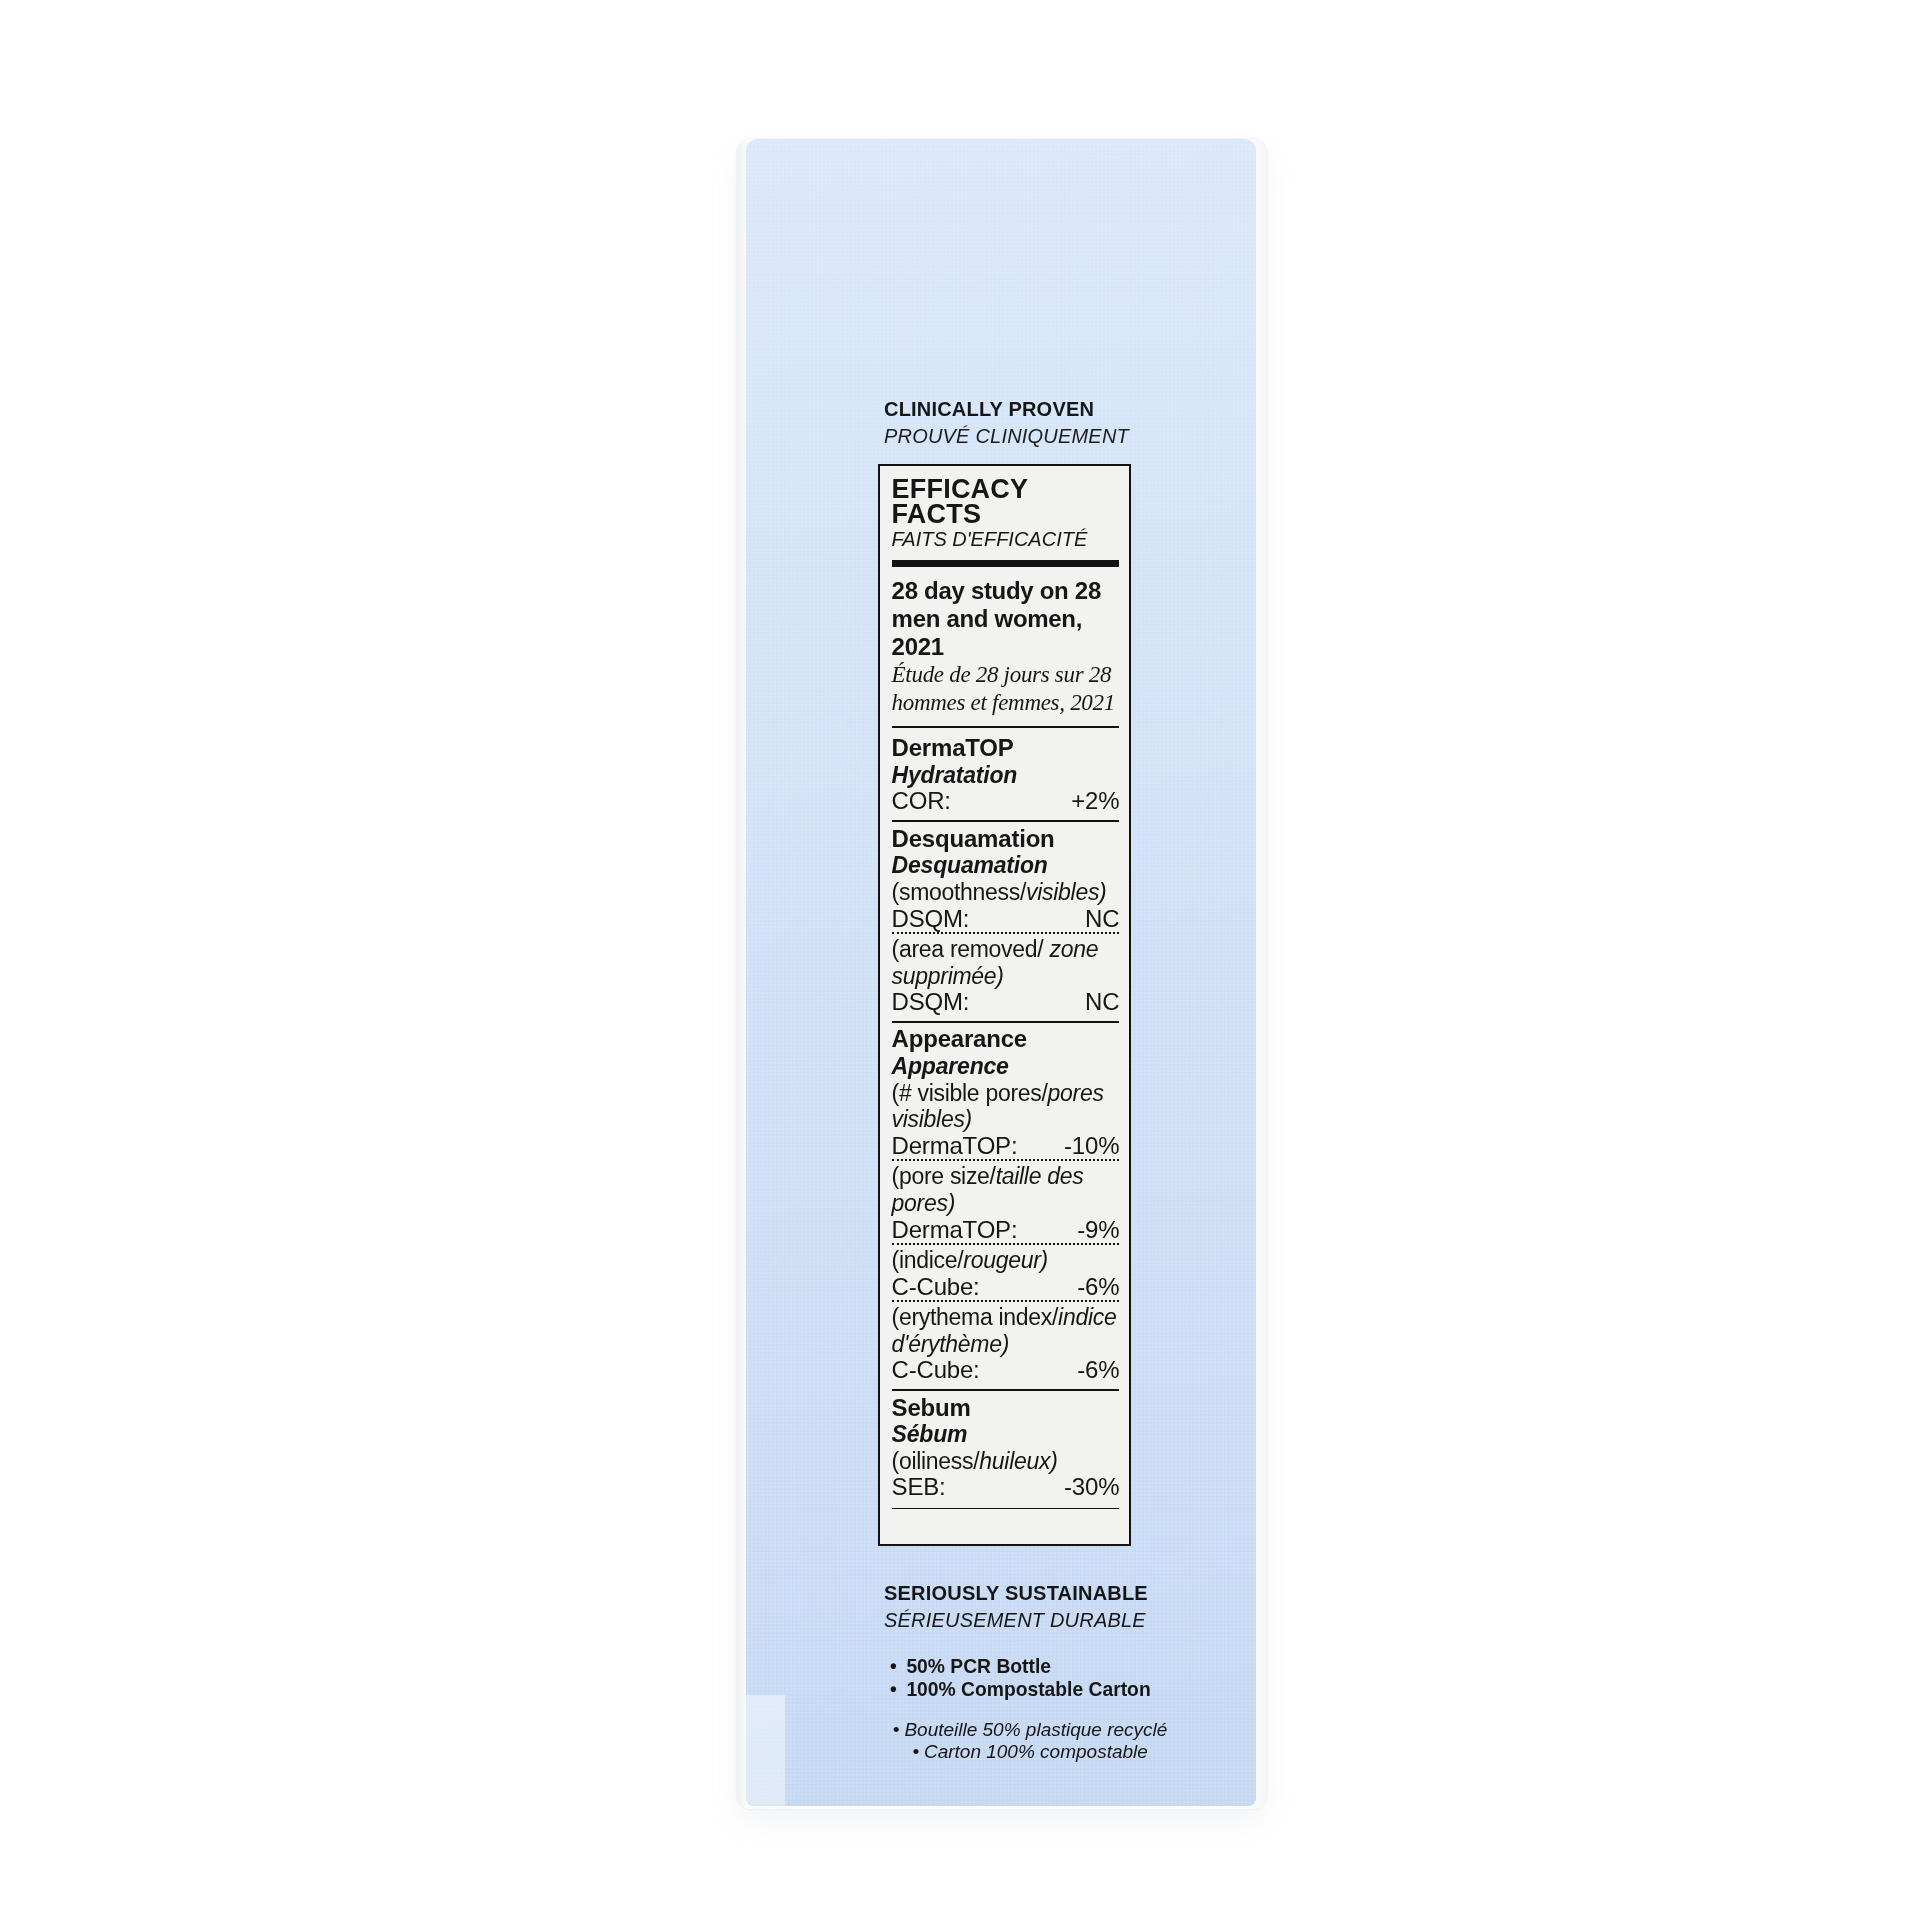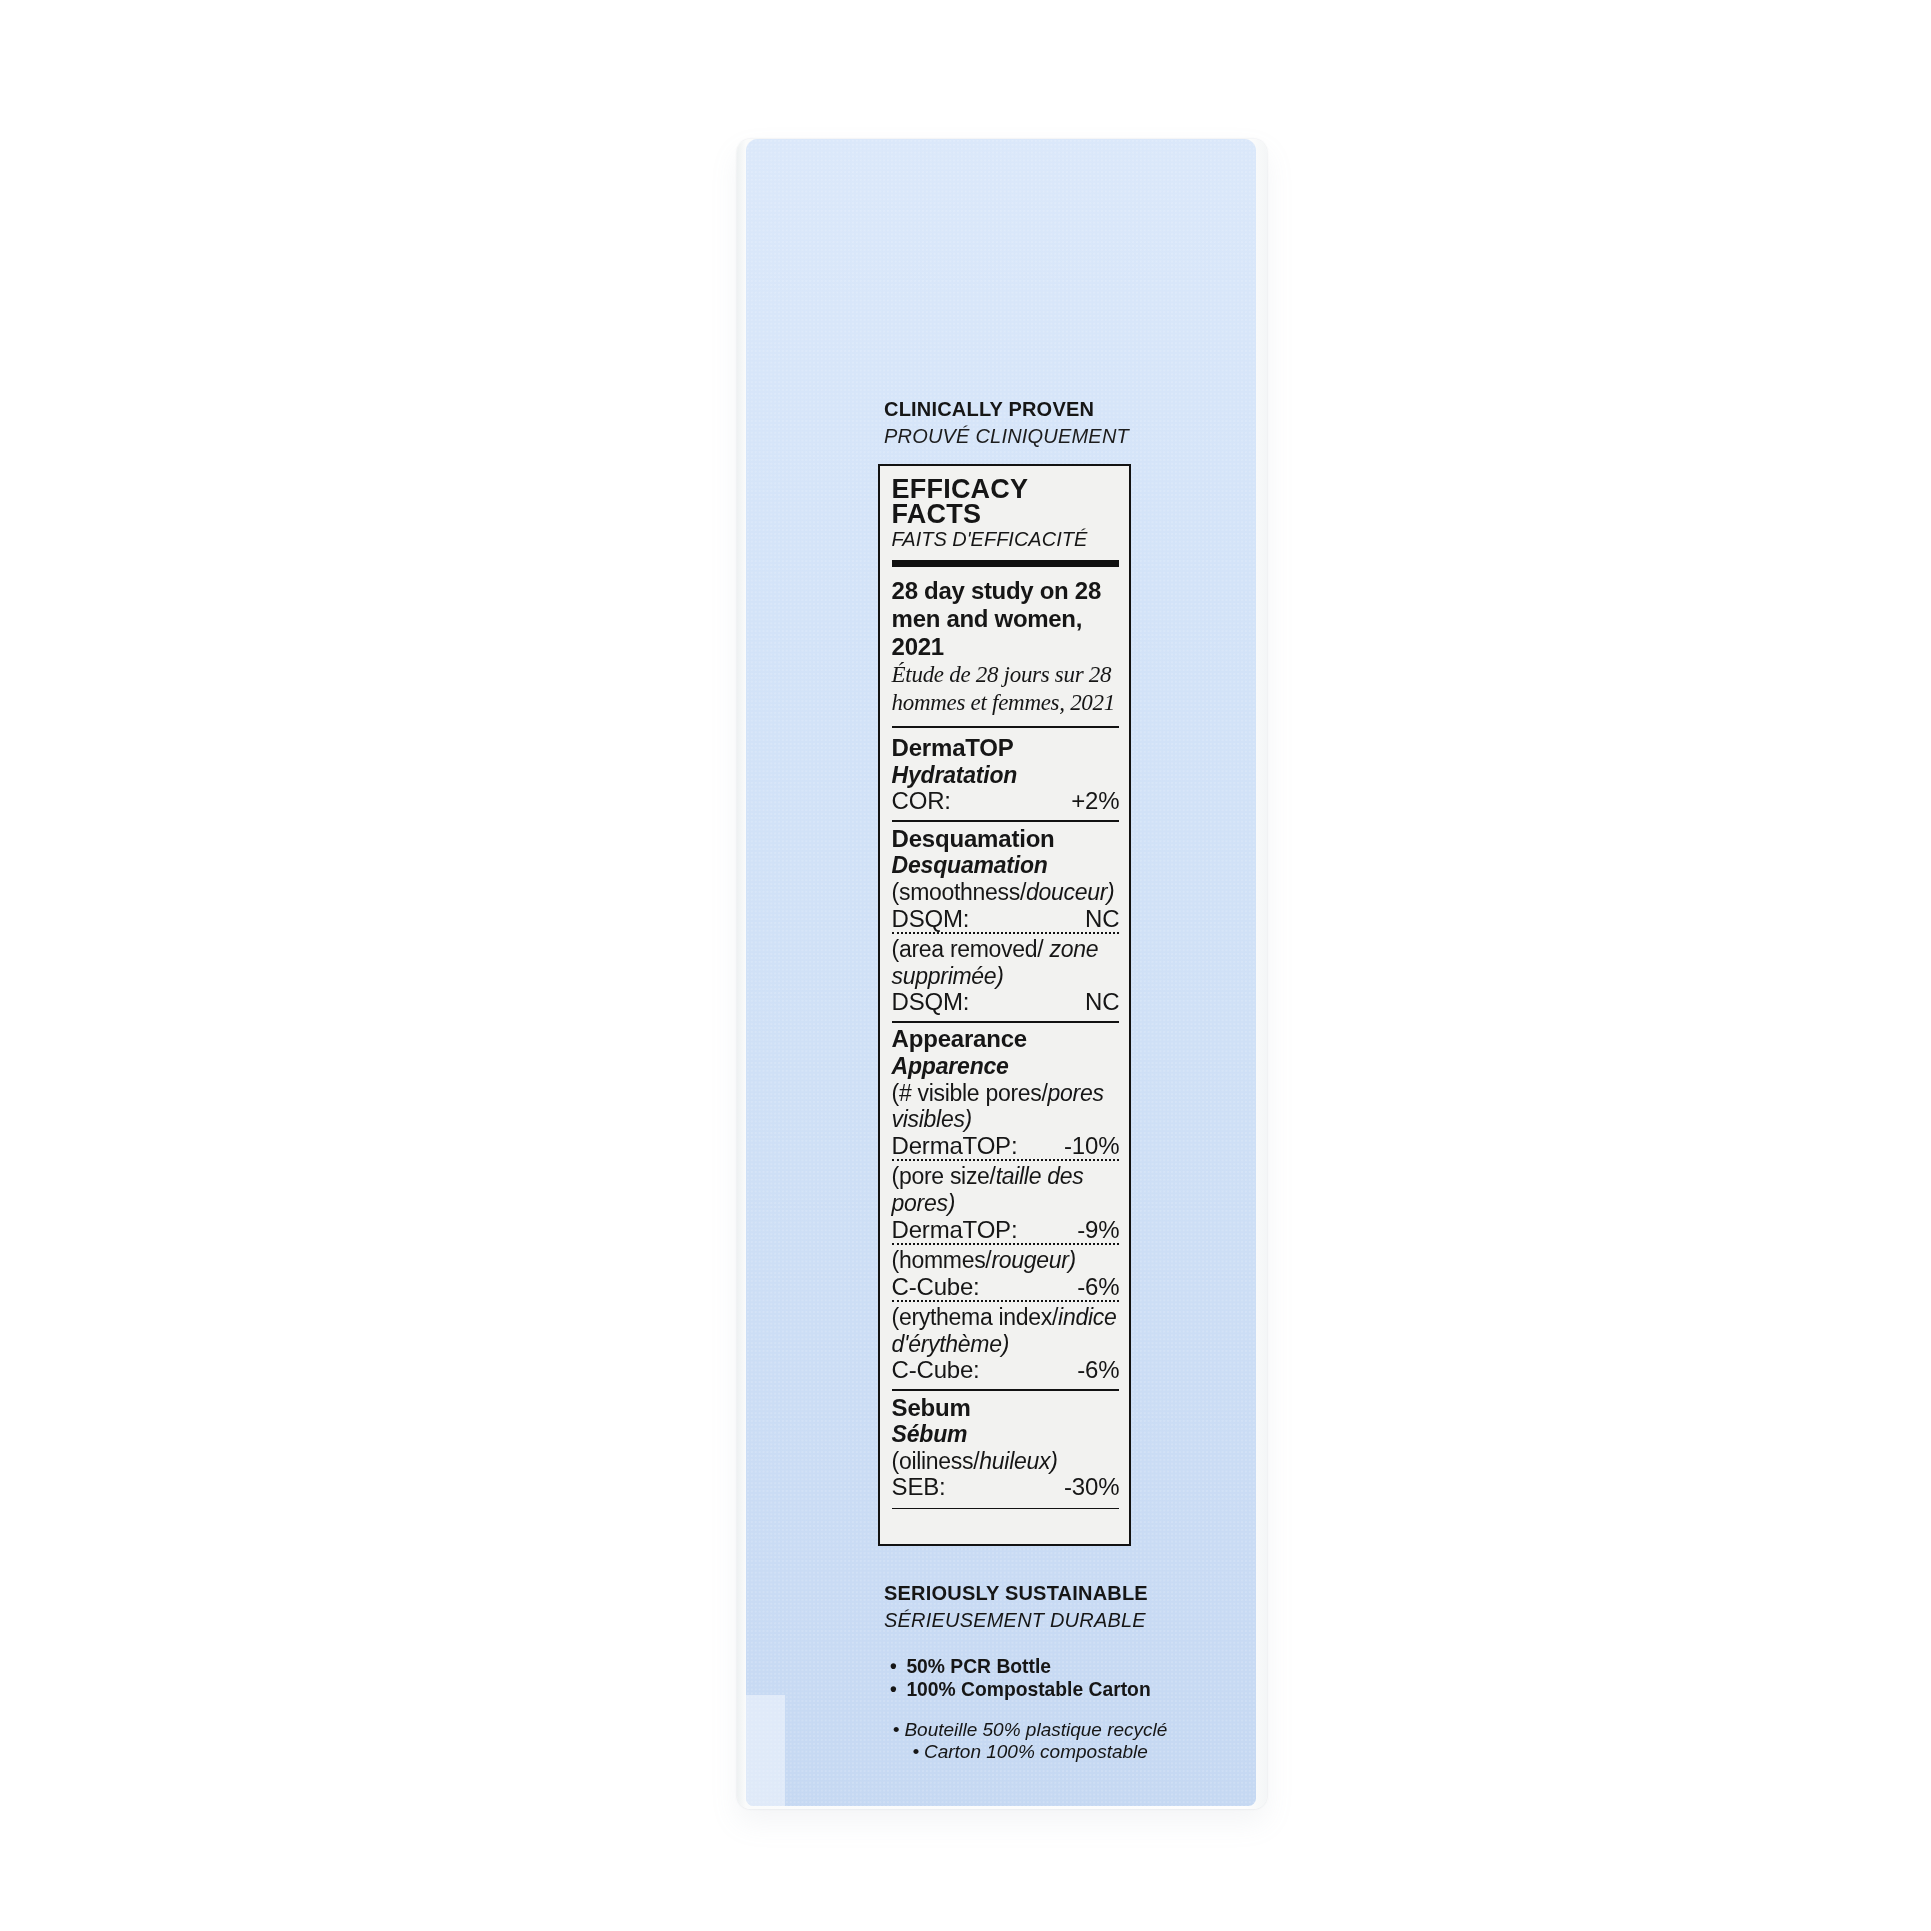--- a/index.html
+++ b/index.html
@@ -89,21 +89,21 @@
     <div class="sec-h-fr">Hydratation</div>
     <div class="metric">
       <span>COR:</span>
       <span>+2%</span>
     </div>
 
     <hr class="rule-sec">
 
     <div class="sec-h">Desquamation</div>
     <div class="sec-h-fr">Desquamation</div>
-    <div class="paren"><span>(smoothness/</span><i>douceur)</i></div>
+    <div class="paren"><span>(smoothness/</span><i>visibles)</i></div>
     <div class="metric dotted">
       <span>DSQM:</span>
       <span>NC</span>
     </div>
     <div class="paren"><span>(area removed/ </span><i>zone supprimée)</i></div>
     <div class="metric">
       <span>DSQM:</span>
       <span>NC</span>
     </div>
 
@@ -114,21 +114,21 @@
     <div class="paren"><span>(# visible pores/</span><i>pores visibles)</i></div>
     <div class="metric dotted">
       <span>DermaTOP:</span>
       <span>-10%</span>
     </div>
     <div class="paren"><span>(pore size/</span><i>taille des pores)</i></div>
     <div class="metric dotted">
       <span>DermaTOP:</span>
       <span>-9%</span>
     </div>
-    <div class="paren"><span>(hommes/</span><i>rougeur)</i></div>
+    <div class="paren"><span>(indice/</span><i>rougeur)</i></div>
     <div class="metric dotted">
       <span>C-Cube:</span>
       <span>-6%</span>
     </div>
     <div class="paren"><span>(erythema index/</span><i>indice d'érythème)</i></div>
     <div class="metric">
       <span>C-Cube:</span>
       <span>-6%</span>
     </div>
 

